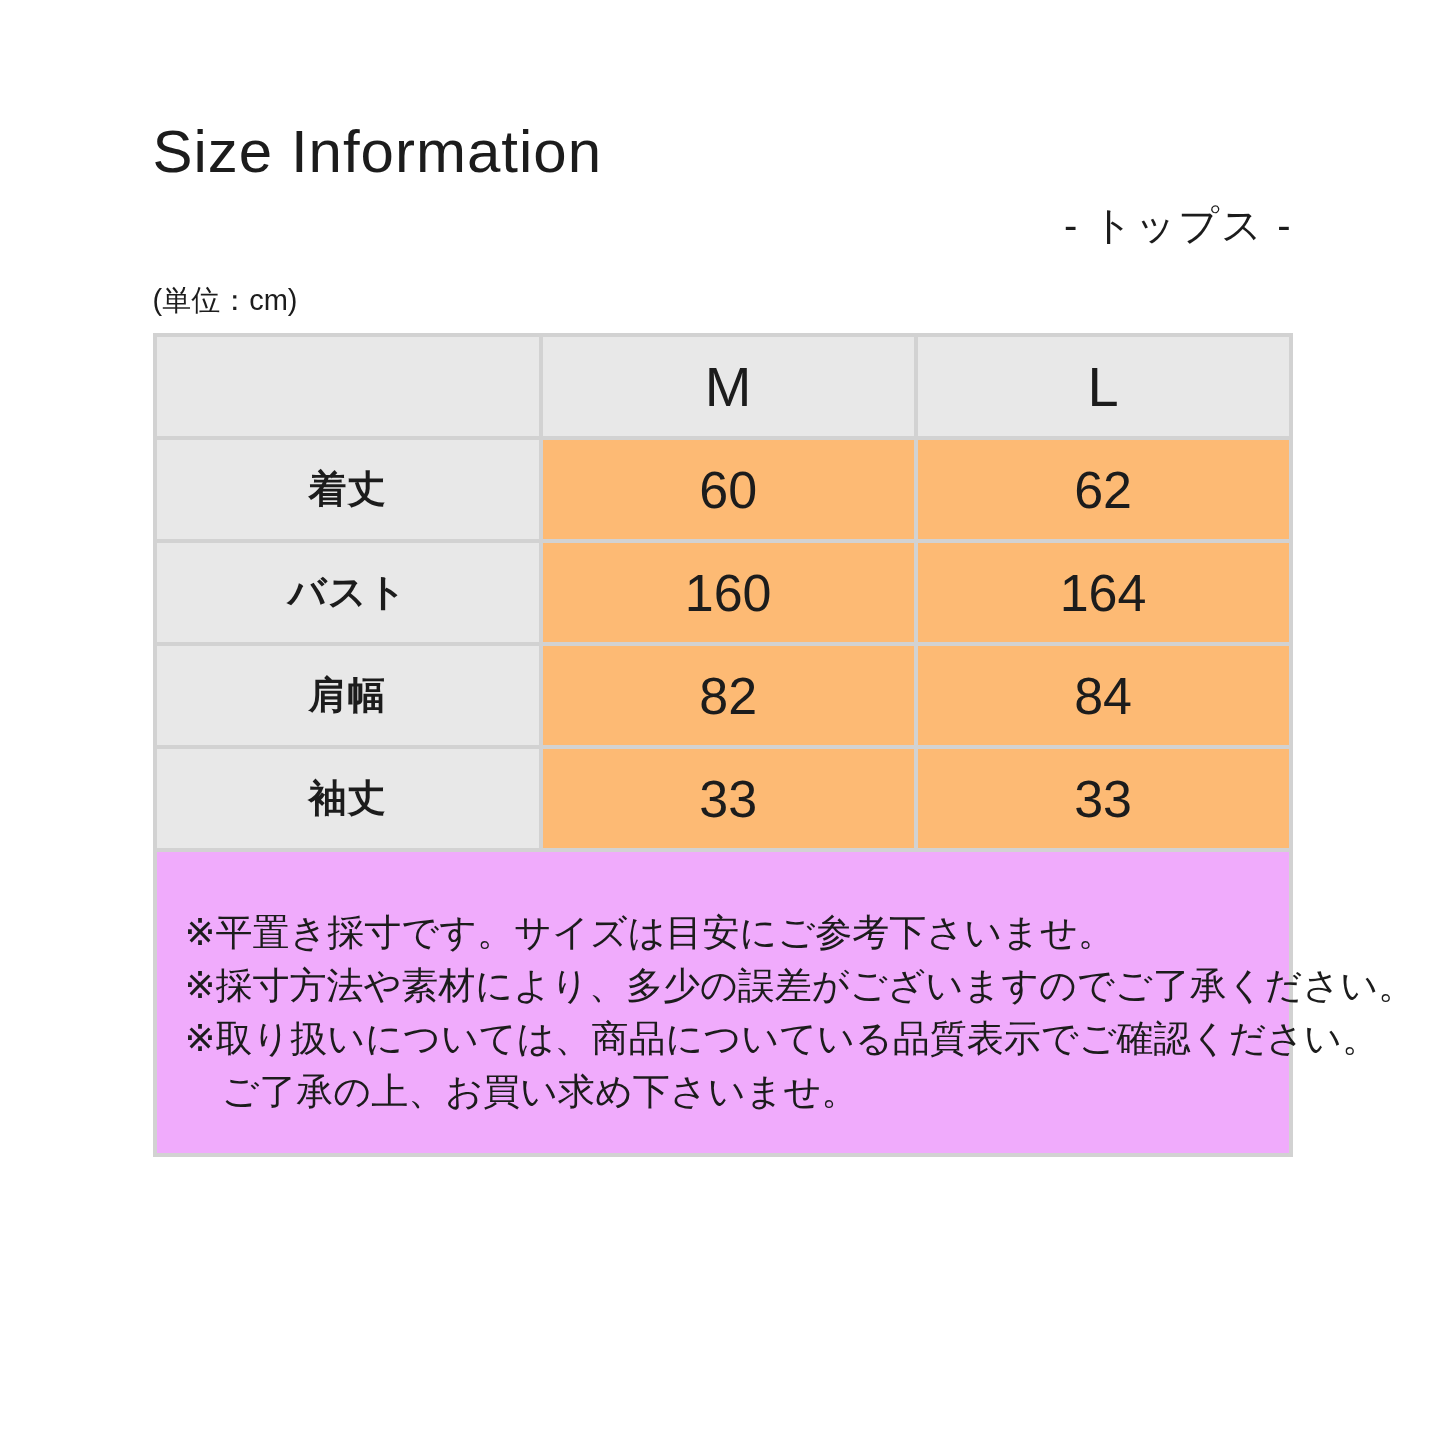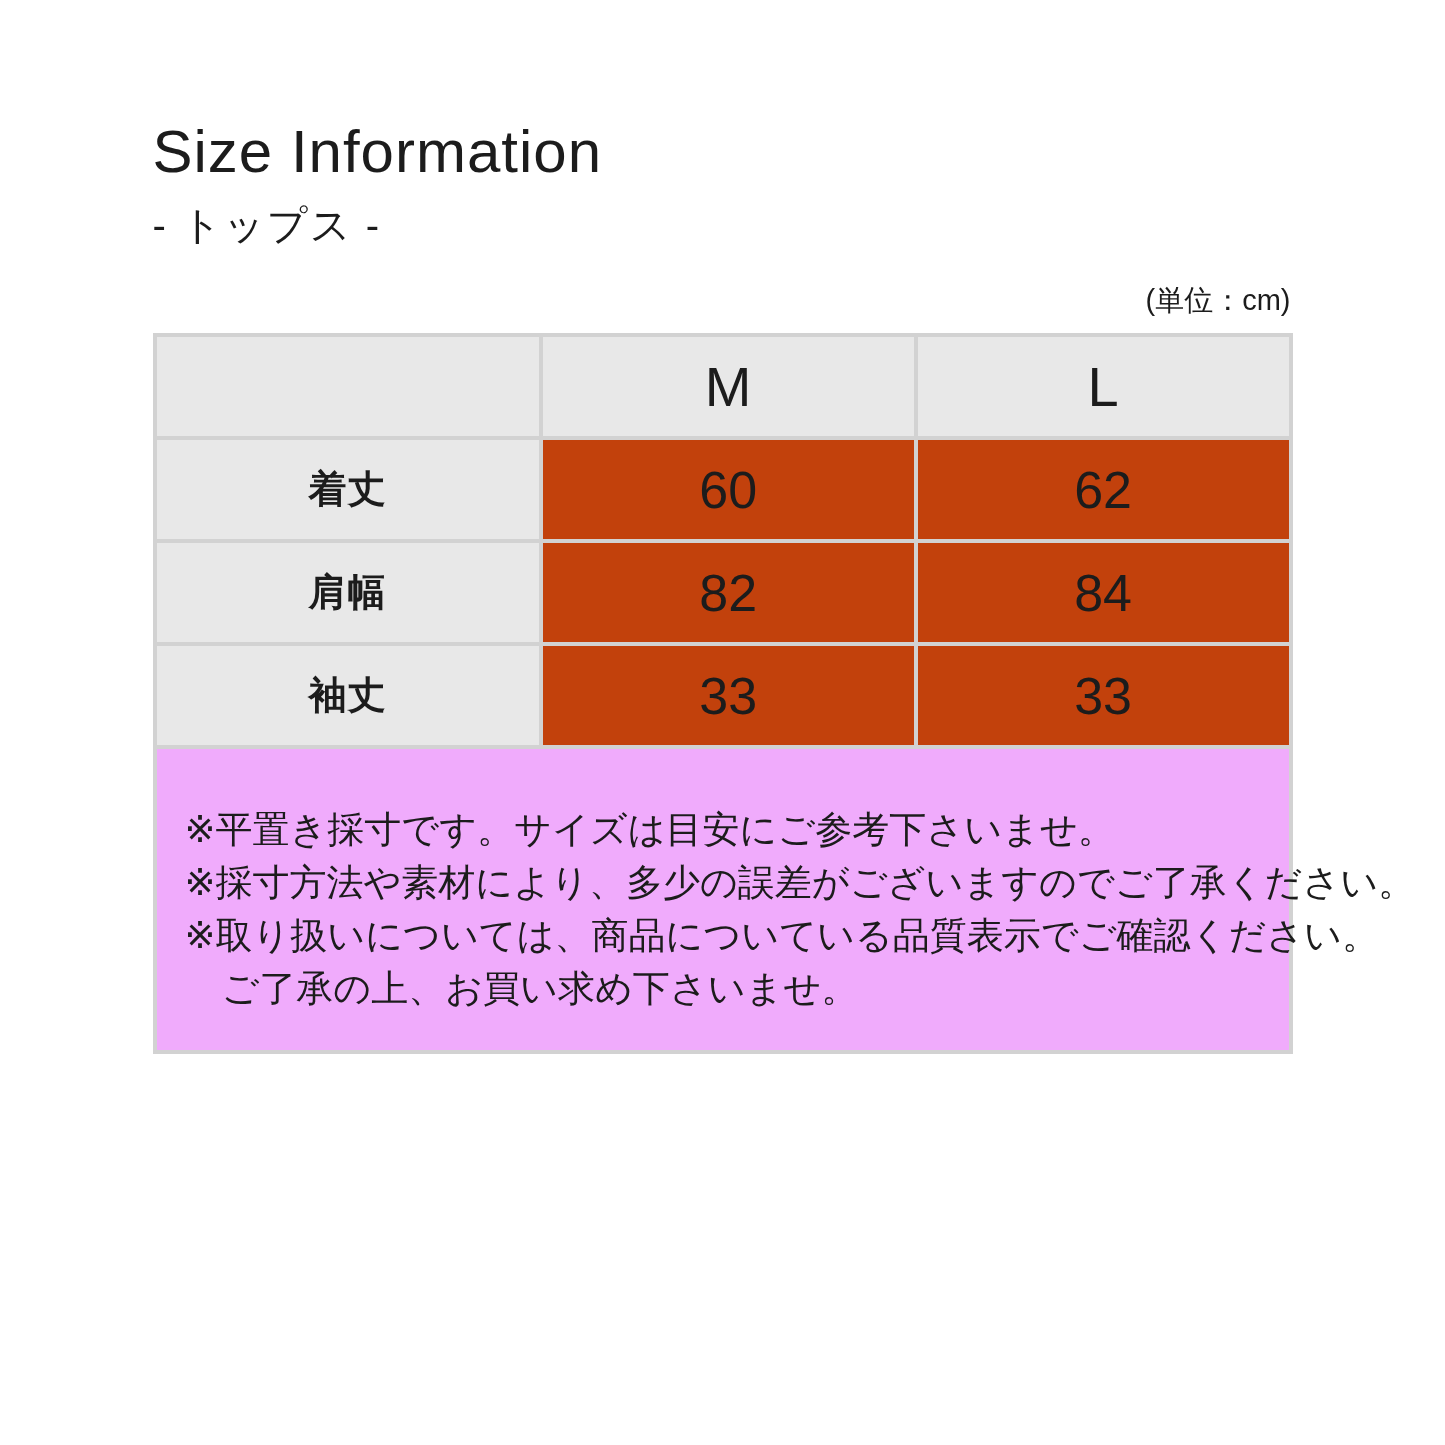--- a/index.html
+++ b/index.html
@@ -17,29 +17,28 @@
     padding-top: 116px;
   }
   .title {
     font-size: 60px;
     font-weight: 300;
     letter-spacing: 1px;
     line-height: 1.2;
     color: #1c1c1c;
   }
   .subtitle {
-    text-align: left;
+    text-align: right;
     font-size: 40px;
     font-weight: 300;
     letter-spacing: 2px;
     margin-top: 10px;
     color: #1c1c1c;
   }
   .unit-note {
-    text-align: right;
     font-size: 29px;
     font-weight: 300;
     margin-top: 28px;
     margin-bottom: 12px;
     padding-right: 2px;
   }
   table.size-table {
     width: 1140px;
     border-collapse: collapse;
     table-layout: fixed;
@@ -59,21 +58,21 @@
     font-weight: 300;
   }
   .size-table tbody tr.measure-row { height: 103px; }
   .size-table td.row-label {
     background: #e8e8e8;
     font-size: 38px;
     font-weight: bold;
     letter-spacing: 1px;
   }
   .size-table td.value-cell {
-    background: #c2410c;
+    background: #fdba74;
     font-size: 52px;
     font-weight: 300;
   }
   .size-table td.notes-cell {
     background: #f0abfc;
     height: 305px;
     text-align: left;
     vertical-align: middle;
     padding: 18px 20px 0 28px;
   }
@@ -106,20 +105,25 @@
         <th>L</th>
       </tr>
     </thead>
     <tbody>
       <tr class="measure-row">
         <td class="row-label">着丈</td>
         <td class="value-cell">60</td>
         <td class="value-cell">62</td>
       </tr>
       <tr class="measure-row">
+        <td class="row-label">バスト</td>
+        <td class="value-cell">160</td>
+        <td class="value-cell">164</td>
+      </tr>
+      <tr class="measure-row">
         <td class="row-label">肩幅</td>
         <td class="value-cell">82</td>
         <td class="value-cell">84</td>
       </tr>
       <tr class="measure-row">
         <td class="row-label">袖丈</td>
         <td class="value-cell">33</td>
         <td class="value-cell">33</td>
       </tr>
       <tr>

